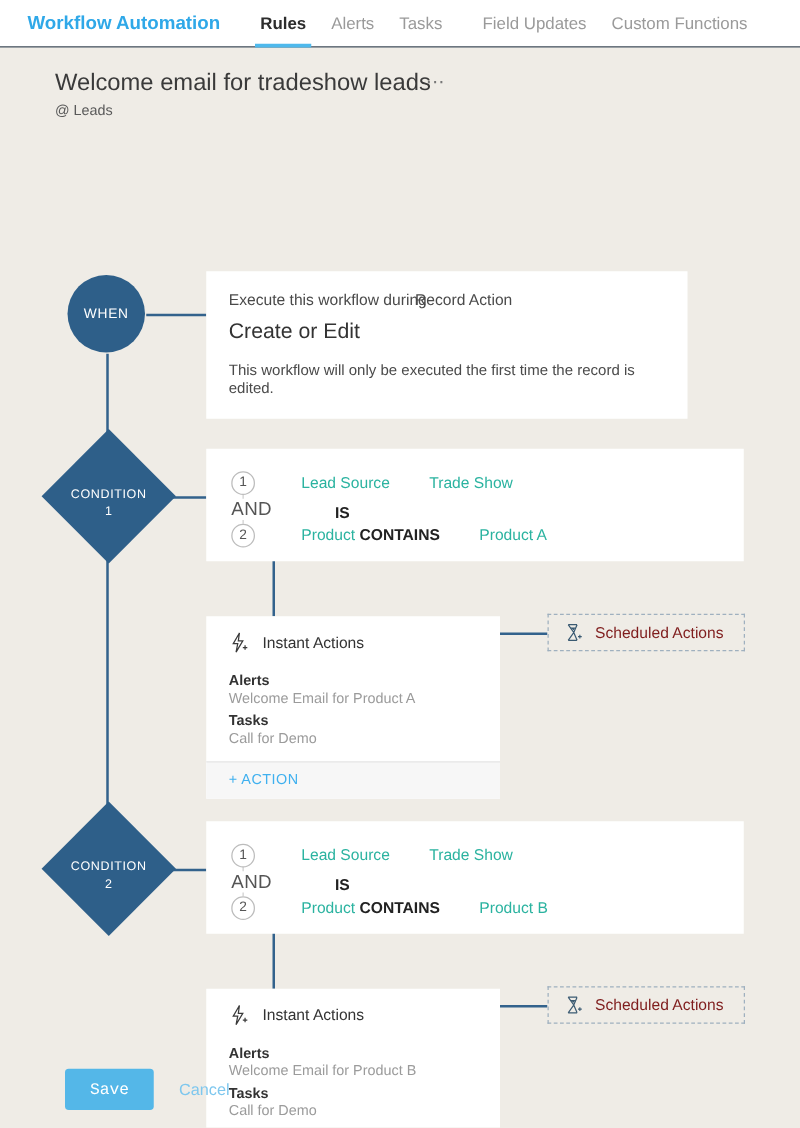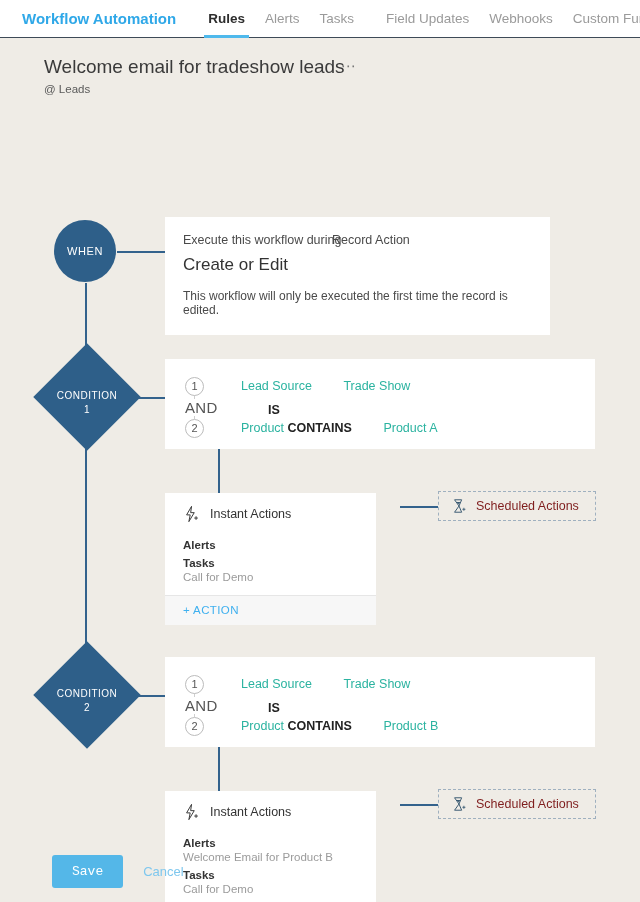--- a/index.html
+++ b/index.html
@@ -134,21 +134,21 @@
   }
   .cond-text { font-size: 12.5px; white-space: nowrap; position: relative; }
   .teal { color: #2bb3a0; margin-left: 28px; }
   .op { color: #222; font-weight: bold; }
   .overlap-is { position: absolute; left: 55px; top: 0; color: #222; font-weight: bold; margin-top: 24px; }
   .and-wrap { position: relative; height: 20px; padding-left: 20px; }
   .and-label { font-size: 15px; color: #555; position: absolute; left: 20px; top: 2px; background: #fff; z-index: 2; letter-spacing: 0.3px; }
   .and-stem { position: absolute; left: 29px; top: -2px; width: 1px; height: 24px; background: #cfcfcf; z-index: 1; }
 
   
-  .act-card { width: 211px; }
+  .act-card { width: 235px; }
   .act-head {
     display: flex; align-items: center;
     padding: 12px 0 8px 18px;
     font-size: 12.5px; color: #333;
   }
   .bolt-icon { width: 18px; height: 18px; margin-right: 9px; flex: none; }
   .act-body { padding: 2px 0 12px 18px; }
   .act-group-title { font-size: 11.5px; color: #333; font-weight: bold; margin-top: 6px; }
   .act-group-val { font-size: 11.5px; color: #9b9b9b; margin-top: 2px; }
   .act-foot {
@@ -213,23 +213,20 @@
     <div class="tab">
         <span>Alerts</span>
       </div>
     <div class="tab">
         <span>Tasks</span>
       </div>
     <div class="tab spaced">
         <span>Field Updates</span>
       </div>
     <div class="tab">
-        <span>Webhooks</span>
-      </div>
-    <div class="tab">
         <span>Custom Functions</span>
       </div>
   </div>
 </div>
 
 <div class="titleblock">
   <span class="page-title">Welcome email for tradeshow leads</span><span class="title-more">⋯</span>
   <div class="page-sub">@ Leads</div>
 </div>
 
@@ -290,20 +287,21 @@
   <div class="card act-card" style="left:165px; top:398px;">
     <div class="act-head">
       <svg class="bolt-icon" viewBox="0 0 20 20">
         <path d="M9.5 1.5 L4 11 H8 L6.5 18.5 L12.5 8.5 H8.5 Z" fill="none" stroke="#3a3a3a" stroke-width="1.1"></path>
         <path d="M14.5 12.5 v4 M12.5 14.5 h4" stroke="#3a3a3a" stroke-width="1.1"></path>
       </svg>
       <span>Instant Actions</span>
     </div>
     <div class="act-body">
       <div class="act-group-title">Alerts</div>
+      <div class="act-group-val">Welcome Email for Product A</div>
       <div class="act-group-title">Tasks</div>
       <div class="act-group-val">Call for Demo</div>
     </div>
     <div class="act-foot">+ ACTION</div>
   </div>
 
   <div class="sched-box" style="left:438px; top:396px;">
     <svg class="hourglass-icon" viewBox="0 0 18 18">
       <path d="M4 2 h8 M4 2 L9 9 L4 16 M12 2 L9 9 L12 16 M4 16 h8" fill="none" stroke="#3a5a72" stroke-width="1.1"></path>
       <path d="M5.5 4.5 h5 L9 7 Z" fill="#3a5a72"></path>

